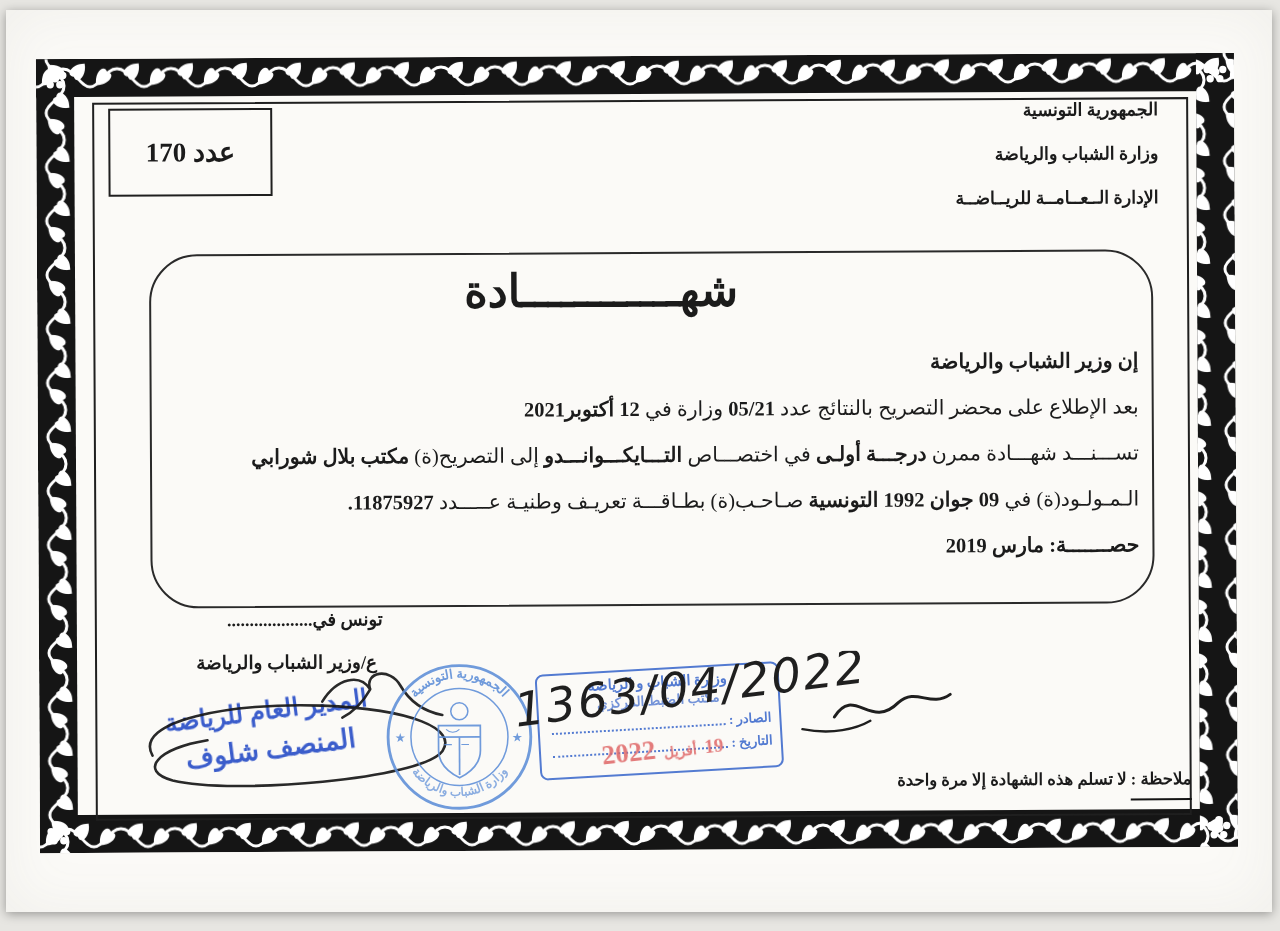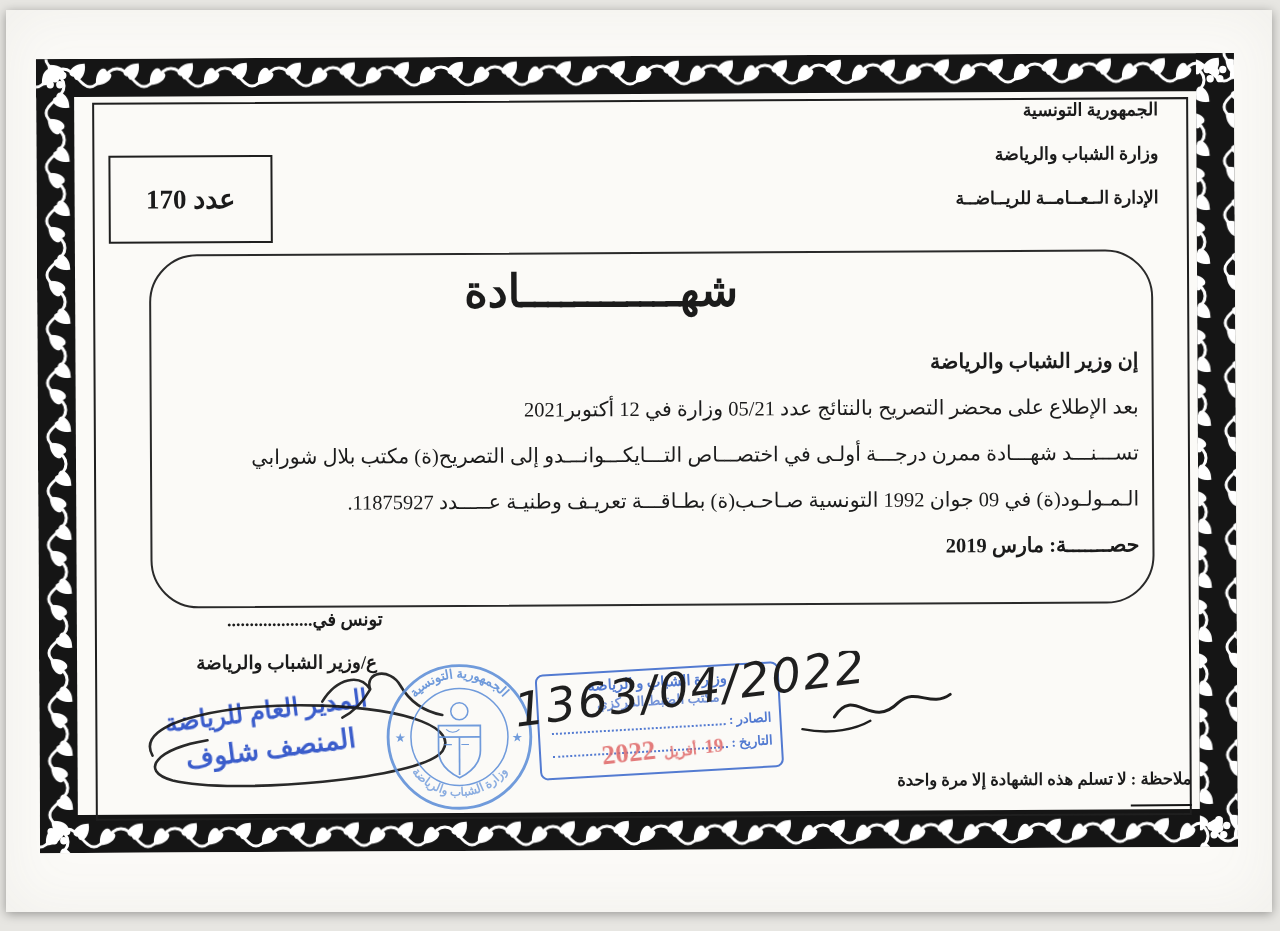--- a/index.html
+++ b/index.html
@@ -16,40 +16,40 @@
   }
   .scan{position:absolute;inset:0;transform:rotate(-0.3deg);transform-origin:50% 50%;}
   .frame{position:absolute;left:32px;top:46px;}
   .inner-line{
     position:absolute;left:88px;top:90px;width:1092px;height:714px;
     border:2px solid #1f1f1f;
   }
   .num-box{
     position:absolute;left:104px;top:96px;width:160px;height:84px;
     border:2px solid #1f1f1f;display:flex;align-items:center;justify-content:center;
-    font-size:27px;font-weight:700;margin-top:47px;
+    font-size:27px;font-weight:700;
   }
   .letterhead{
     position:absolute;top:80px;right:112px;text-align:right;
     font-size:17.5px;font-weight:700;line-height:44px;white-space:nowrap;
   }
   .cert-box{
     position:absolute;left:144px;top:242px;width:1000px;height:350px;
     border:2px solid #2a2a2a;border-radius:48px;
   }
   .cert-title{
     margin-top:10px;text-align:center;transform:translateX(-50px);
     font-size:45px;font-weight:700;letter-spacing:1px;
   }
   .body-text{
     position:absolute;left:165px;top:338px;width:968px;
     font-size:20.5px;line-height:30px;text-align:right;
   }
   .body-text .line{margin-bottom:16px;white-space:nowrap;}
-  .b{font-weight:400;}
+  .b{font-weight:700;}
   .intro{font-weight:700;margin-left:0;}
   .session{font-weight:700;margin-left:280px;}
   .place-date{
     position:absolute;left:160px;top:597px;width:216px;text-align:right;
     font-size:18px;font-weight:700;white-space:nowrap;
   }
   .signatory{
     position:absolute;left:150px;top:640px;width:220px;text-align:right;
     font-size:18.5px;font-weight:700;white-space:nowrap;
   }
@@ -79,21 +79,21 @@
     filter:blur(.3px);
   }
   .red-date .rd-day{font-size:19px;}
   .red-date .rd-month{font-size:14px;}
   .red-date .rd-year{font-size:27px;}
   .hand-svg{position:absolute;left:495px;top:642px;}
   .note{
     position:absolute;right:82px;top:762px;text-align:right;
     font-size:16.5px;font-weight:700;white-space:nowrap;
   }
-  .note .nlabel{border-bottom:2.5px solid #141414;padding-bottom:16px;}
+  .note .nlabel{border-bottom:2.5px solid #141414;padding-bottom:10px;}
 </style>
 </head>
 <body>
 
 <div class="paper">
   <div class="scan">
 
     <svg class="frame" width="1198" height="794" viewBox="0 0 1198 794">
       <defs>
         <path id="leaf" d="M0,12 C-10,4 -8,-10 0,-5 C8,-10 10,4 0,12 Z" fill="#ffffff"></path>

